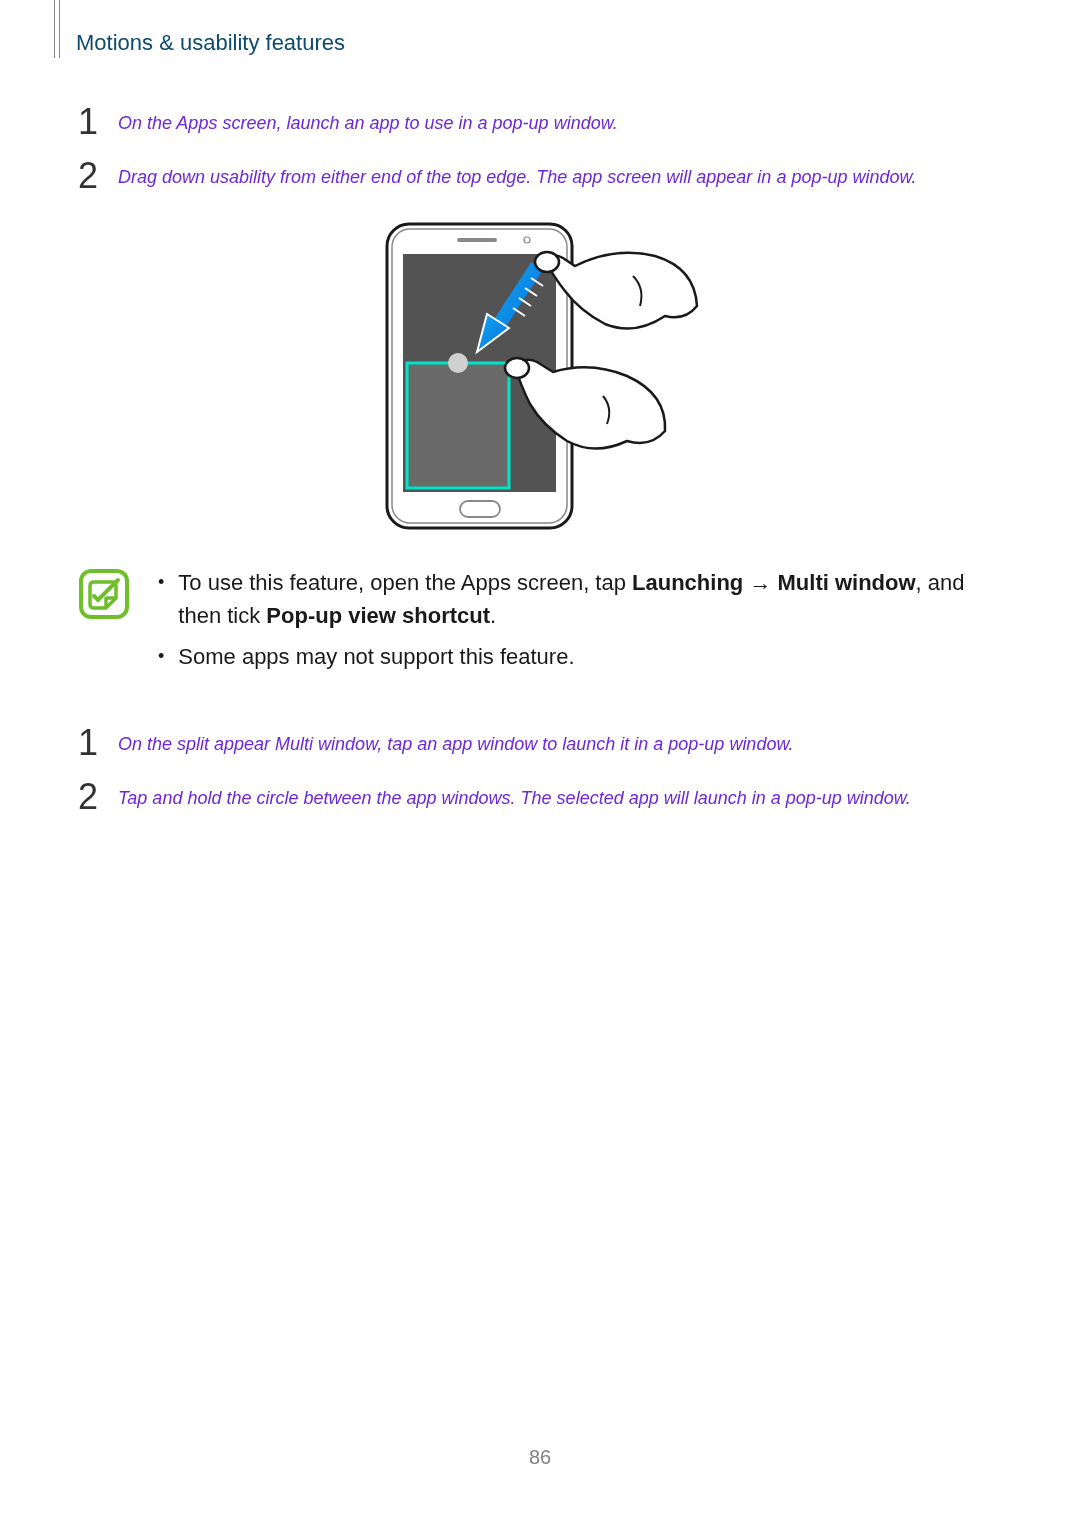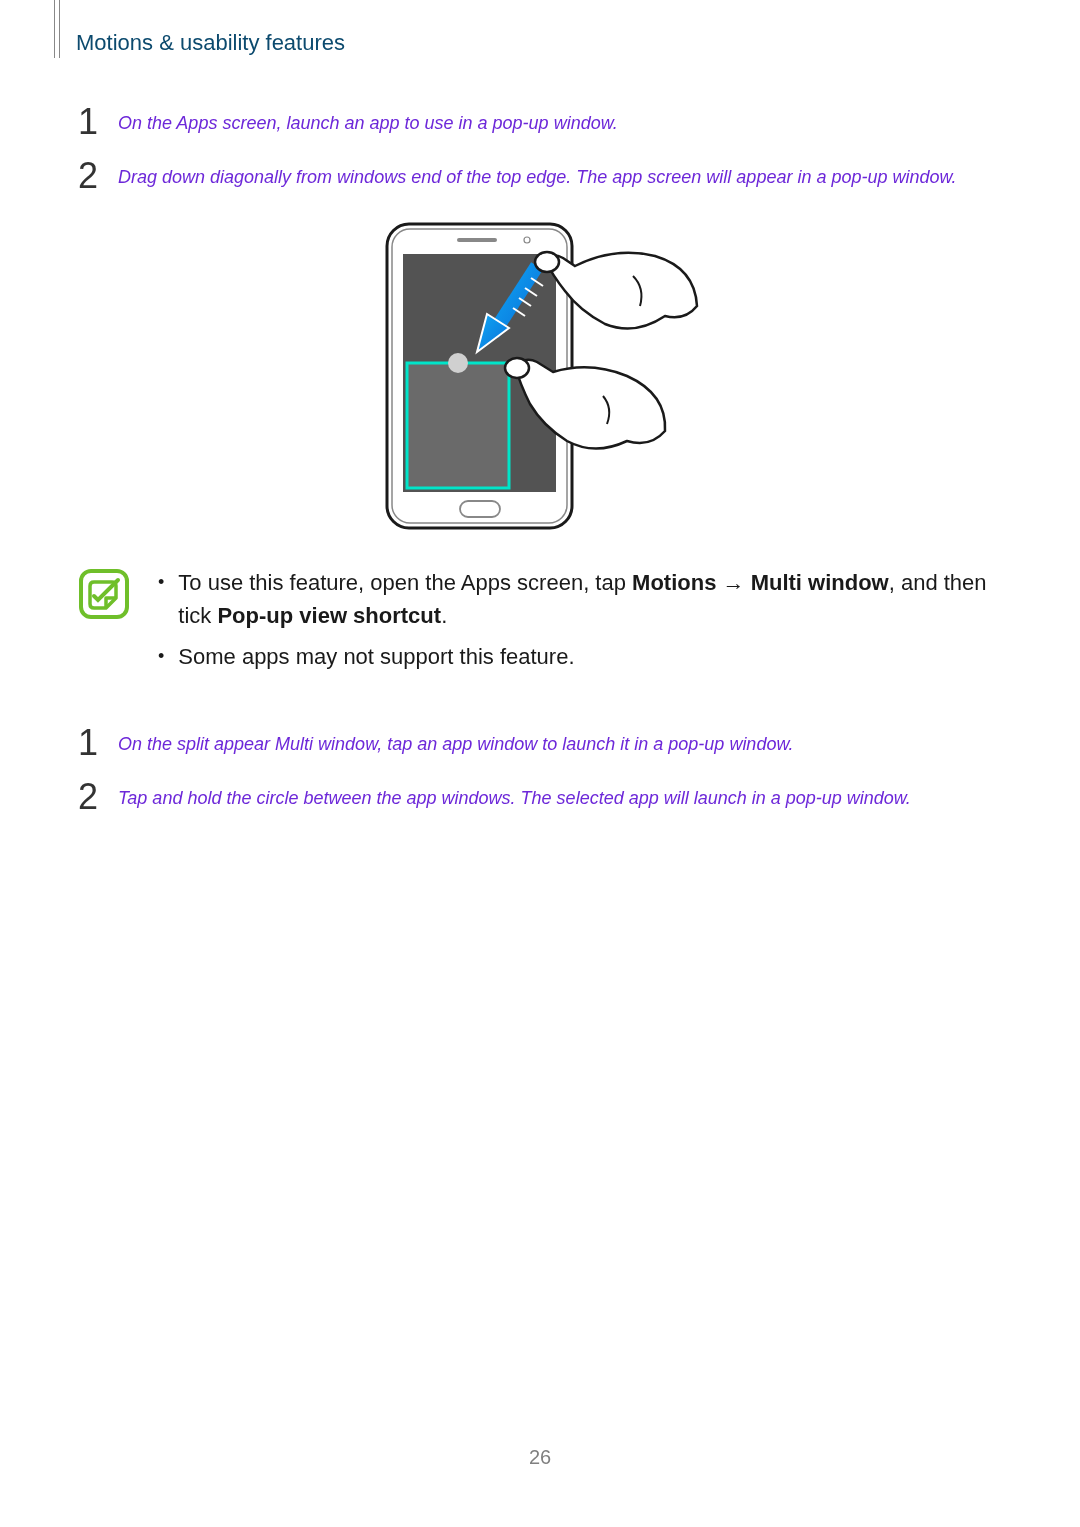--- a/index.html
+++ b/index.html
@@ -125,21 +125,21 @@
   <div class="breadcrumb">Motions &amp; usability features</div>
 
 
   <ol class="numbered-list">
     <li class="numbered-item">
       <span class="step-number">1</span>
       <span class="step-text">On the Apps screen, launch an app to use in a pop-up window.</span>
     </li>
     <li class="numbered-item">
       <span class="step-number">2</span>
-      <span class="step-text">Drag down diagonally from windows end of the top edge. The app screen will appear in a pop-up window.</span>
+      <span class="step-text">Drag down usability from either end of the top edge. The app screen will appear in a pop-up window.</span>
     </li>
   </ol>
 
   <div class="figure-container">
     <svg class="phone-illustration" viewBox="0 0 330 320" xmlns="http://www.w3.org/2000/svg">
 
       <rect x="12" y="8" width="185" height="304" rx="22" ry="22" fill="#fff" stroke="#1a1a1a" stroke-width="3"></rect>
       <rect x="17" y="13" width="175" height="294" rx="18" ry="18" fill="#fff" stroke="#888" stroke-width="1.5"></rect>
 
       <rect x="28" y="38" width="153" height="238" fill="#535353"></rect>
@@ -186,21 +186,21 @@
     <svg class="note-icon" viewBox="0 0 52 52">
       <rect x="3" y="3" width="46" height="46" rx="10" fill="none" stroke="#6fbf2a" stroke-width="4"></rect>
       <path d="M 16 14 L 34 14 Q 38 14 38 18 L 38 30 L 28 40 L 16 40 Q 12 40 12 36 L 12 18 Q 12 14 16 14 Z" fill="none" stroke="#6fbf2a" stroke-width="3.5" stroke-linejoin="round"></path>
       <path d="M 28 40 L 28 30 L 38 30" fill="none" stroke="#6fbf2a" stroke-width="3.5" stroke-linejoin="round"></path>
       <path d="M 40 12 L 20 32 L 16 28" fill="none" stroke="#6fbf2a" stroke-width="4" stroke-linecap="round"></path>
     </svg>
     <div class="note-content">
       <div class="note-bullet">
         <span class="bullet-dot">•</span>
         <span class="bullet-text">
-          <span>To use this feature, open the Apps screen, tap </span><span class="bold">Motions</span><span class="arrow"> → </span><span class="bold">Multi window</span><span>, and then tick </span><span class="bold">Pop-up view shortcut</span><span>.</span>
+          <span>To use this feature, open the Apps screen, tap </span><span class="bold">Launching</span><span class="arrow"> → </span><span class="bold">Multi window</span><span>, and then tick </span><span class="bold">Pop-up view shortcut</span><span>.</span>
         </span>
       </div>
       <div class="note-bullet">
         <span class="bullet-dot">•</span>
         <span class="bullet-text">Some apps may not support this feature.</span>
       </div>
     </div>
   </div>
 
   <div class="section-2">
@@ -210,13 +210,13 @@
         <span class="step-text">On the split appear Multi window, tap an app window to launch it in a pop-up window.</span>
       </li>
       <li class="numbered-item">
         <span class="step-number">2</span>
         <span class="step-text">Tap and hold the circle between the app windows. The selected app will launch in a pop-up window.</span>
       </li>
     </ol>
   </div>
 </div>
 
-<div class="page-number">26</div>
+<div class="page-number">86</div>
 
 </body></html>

